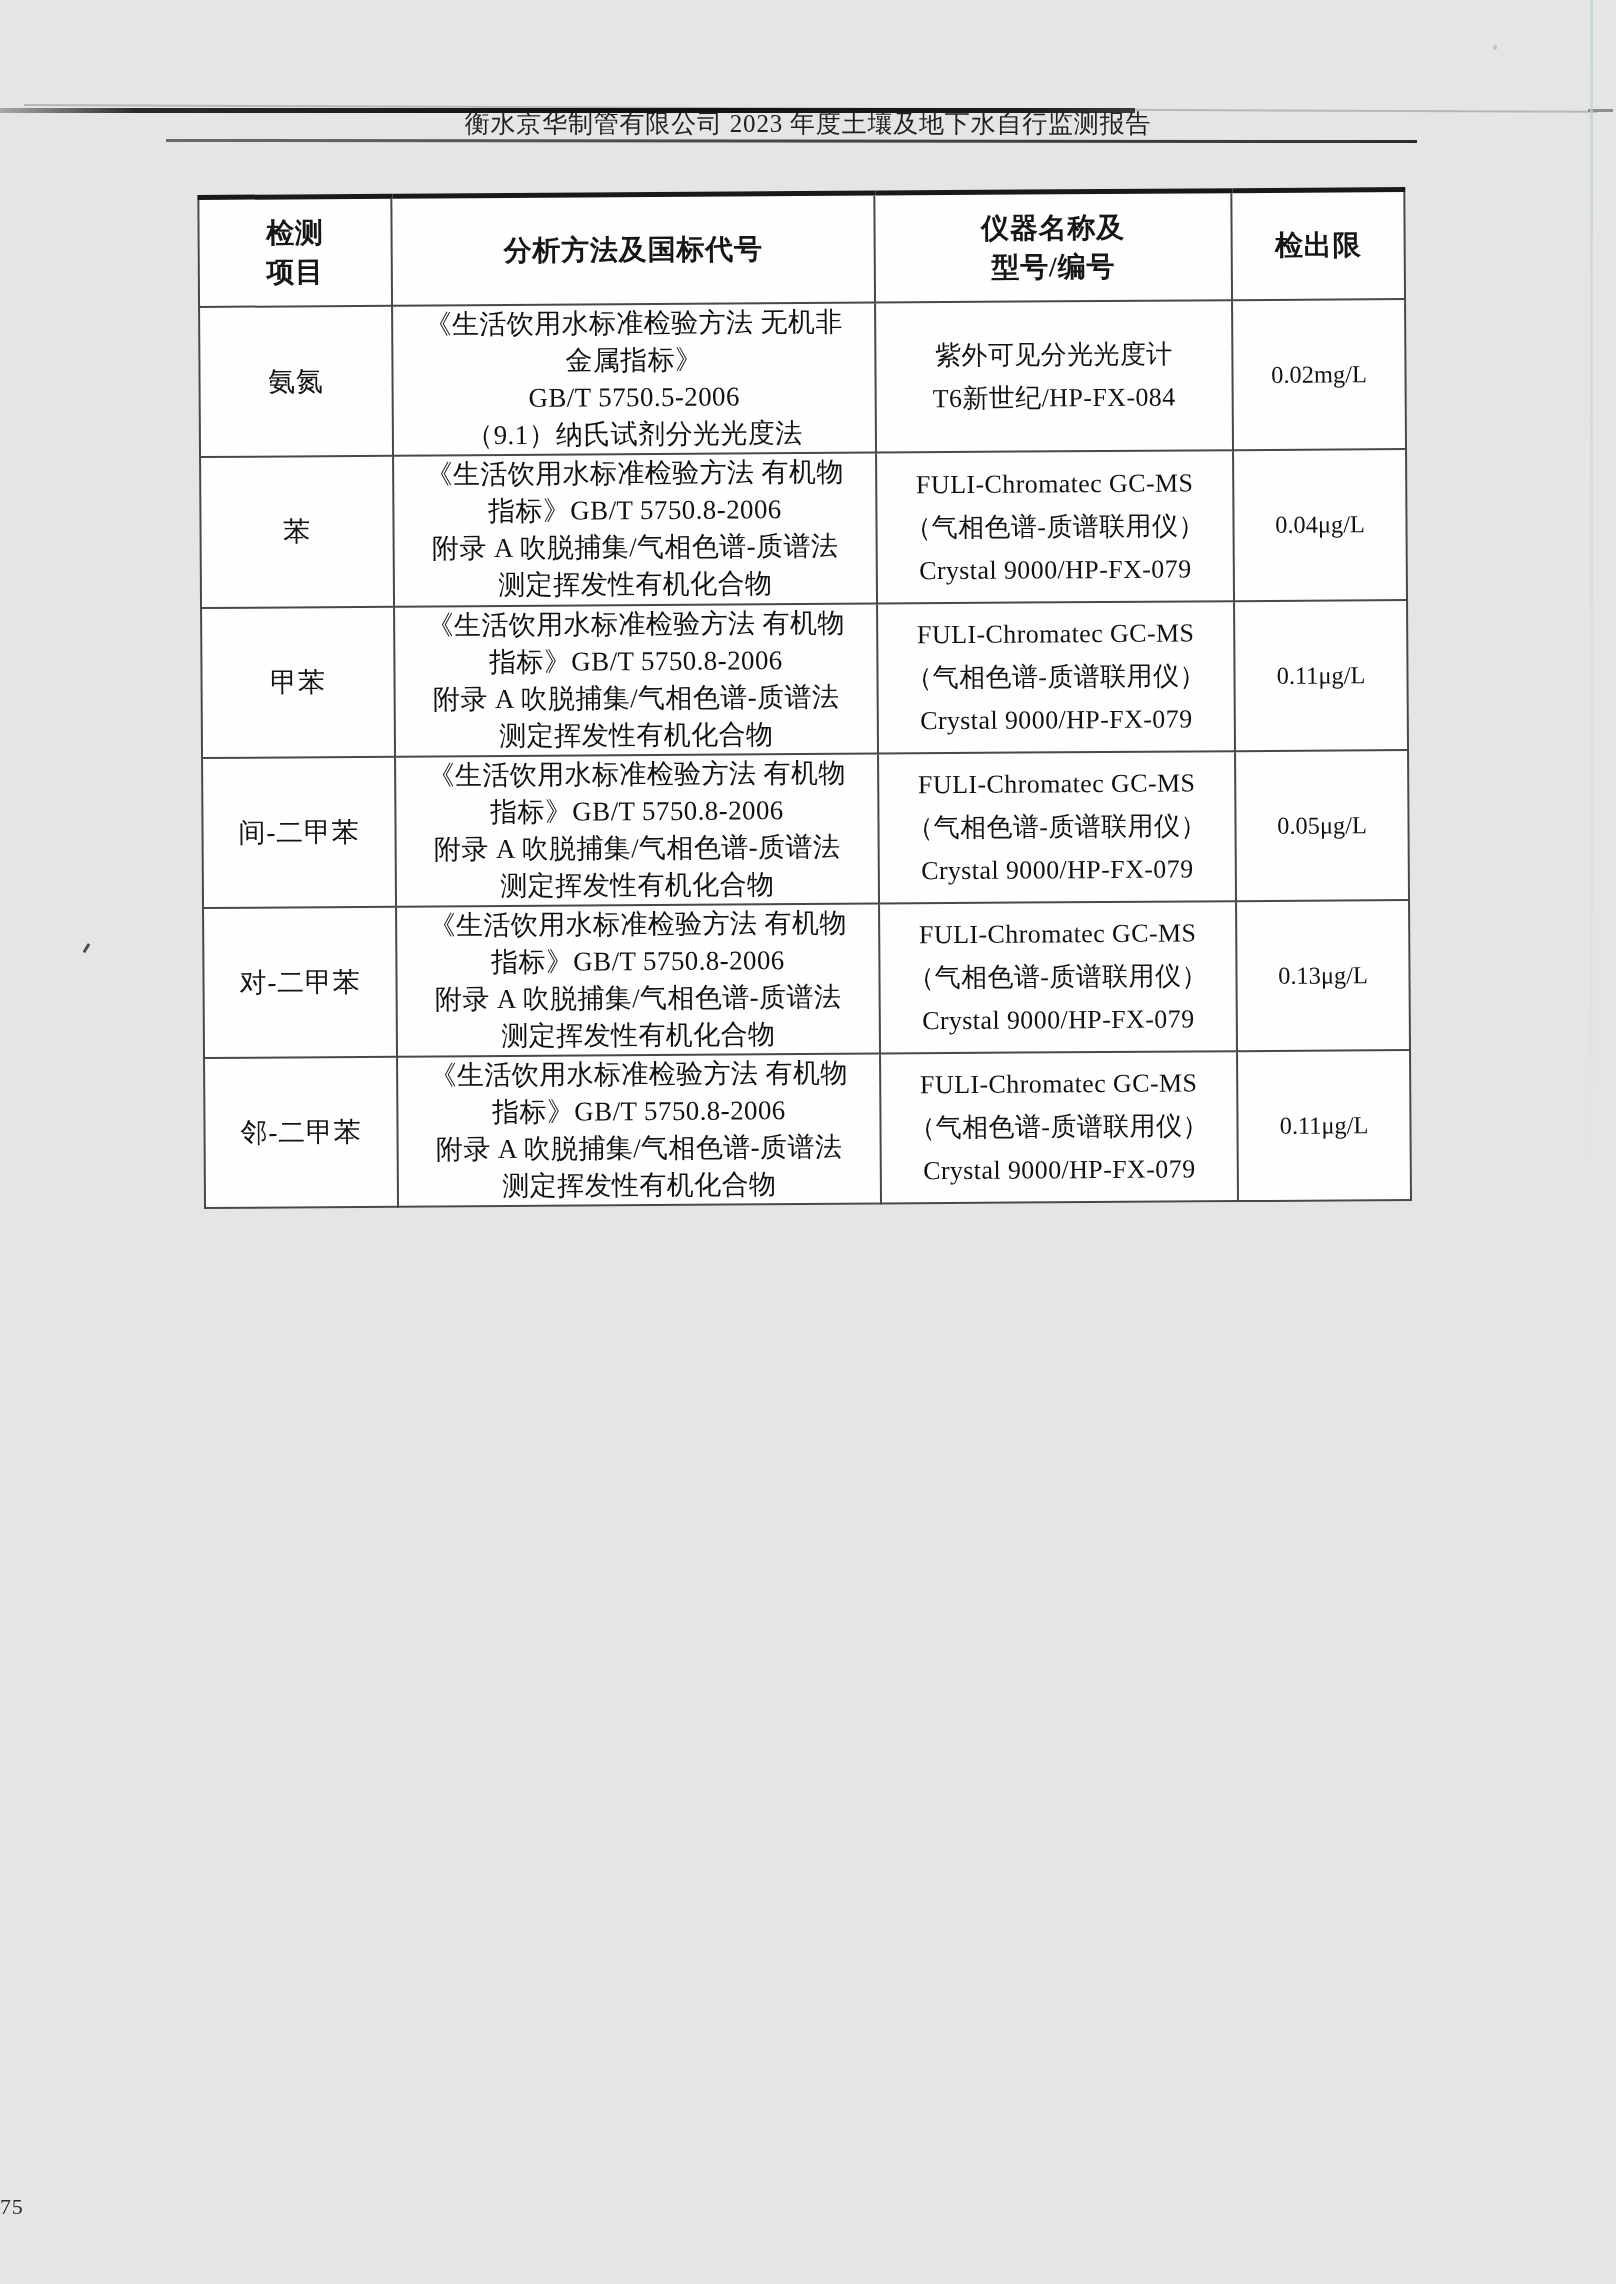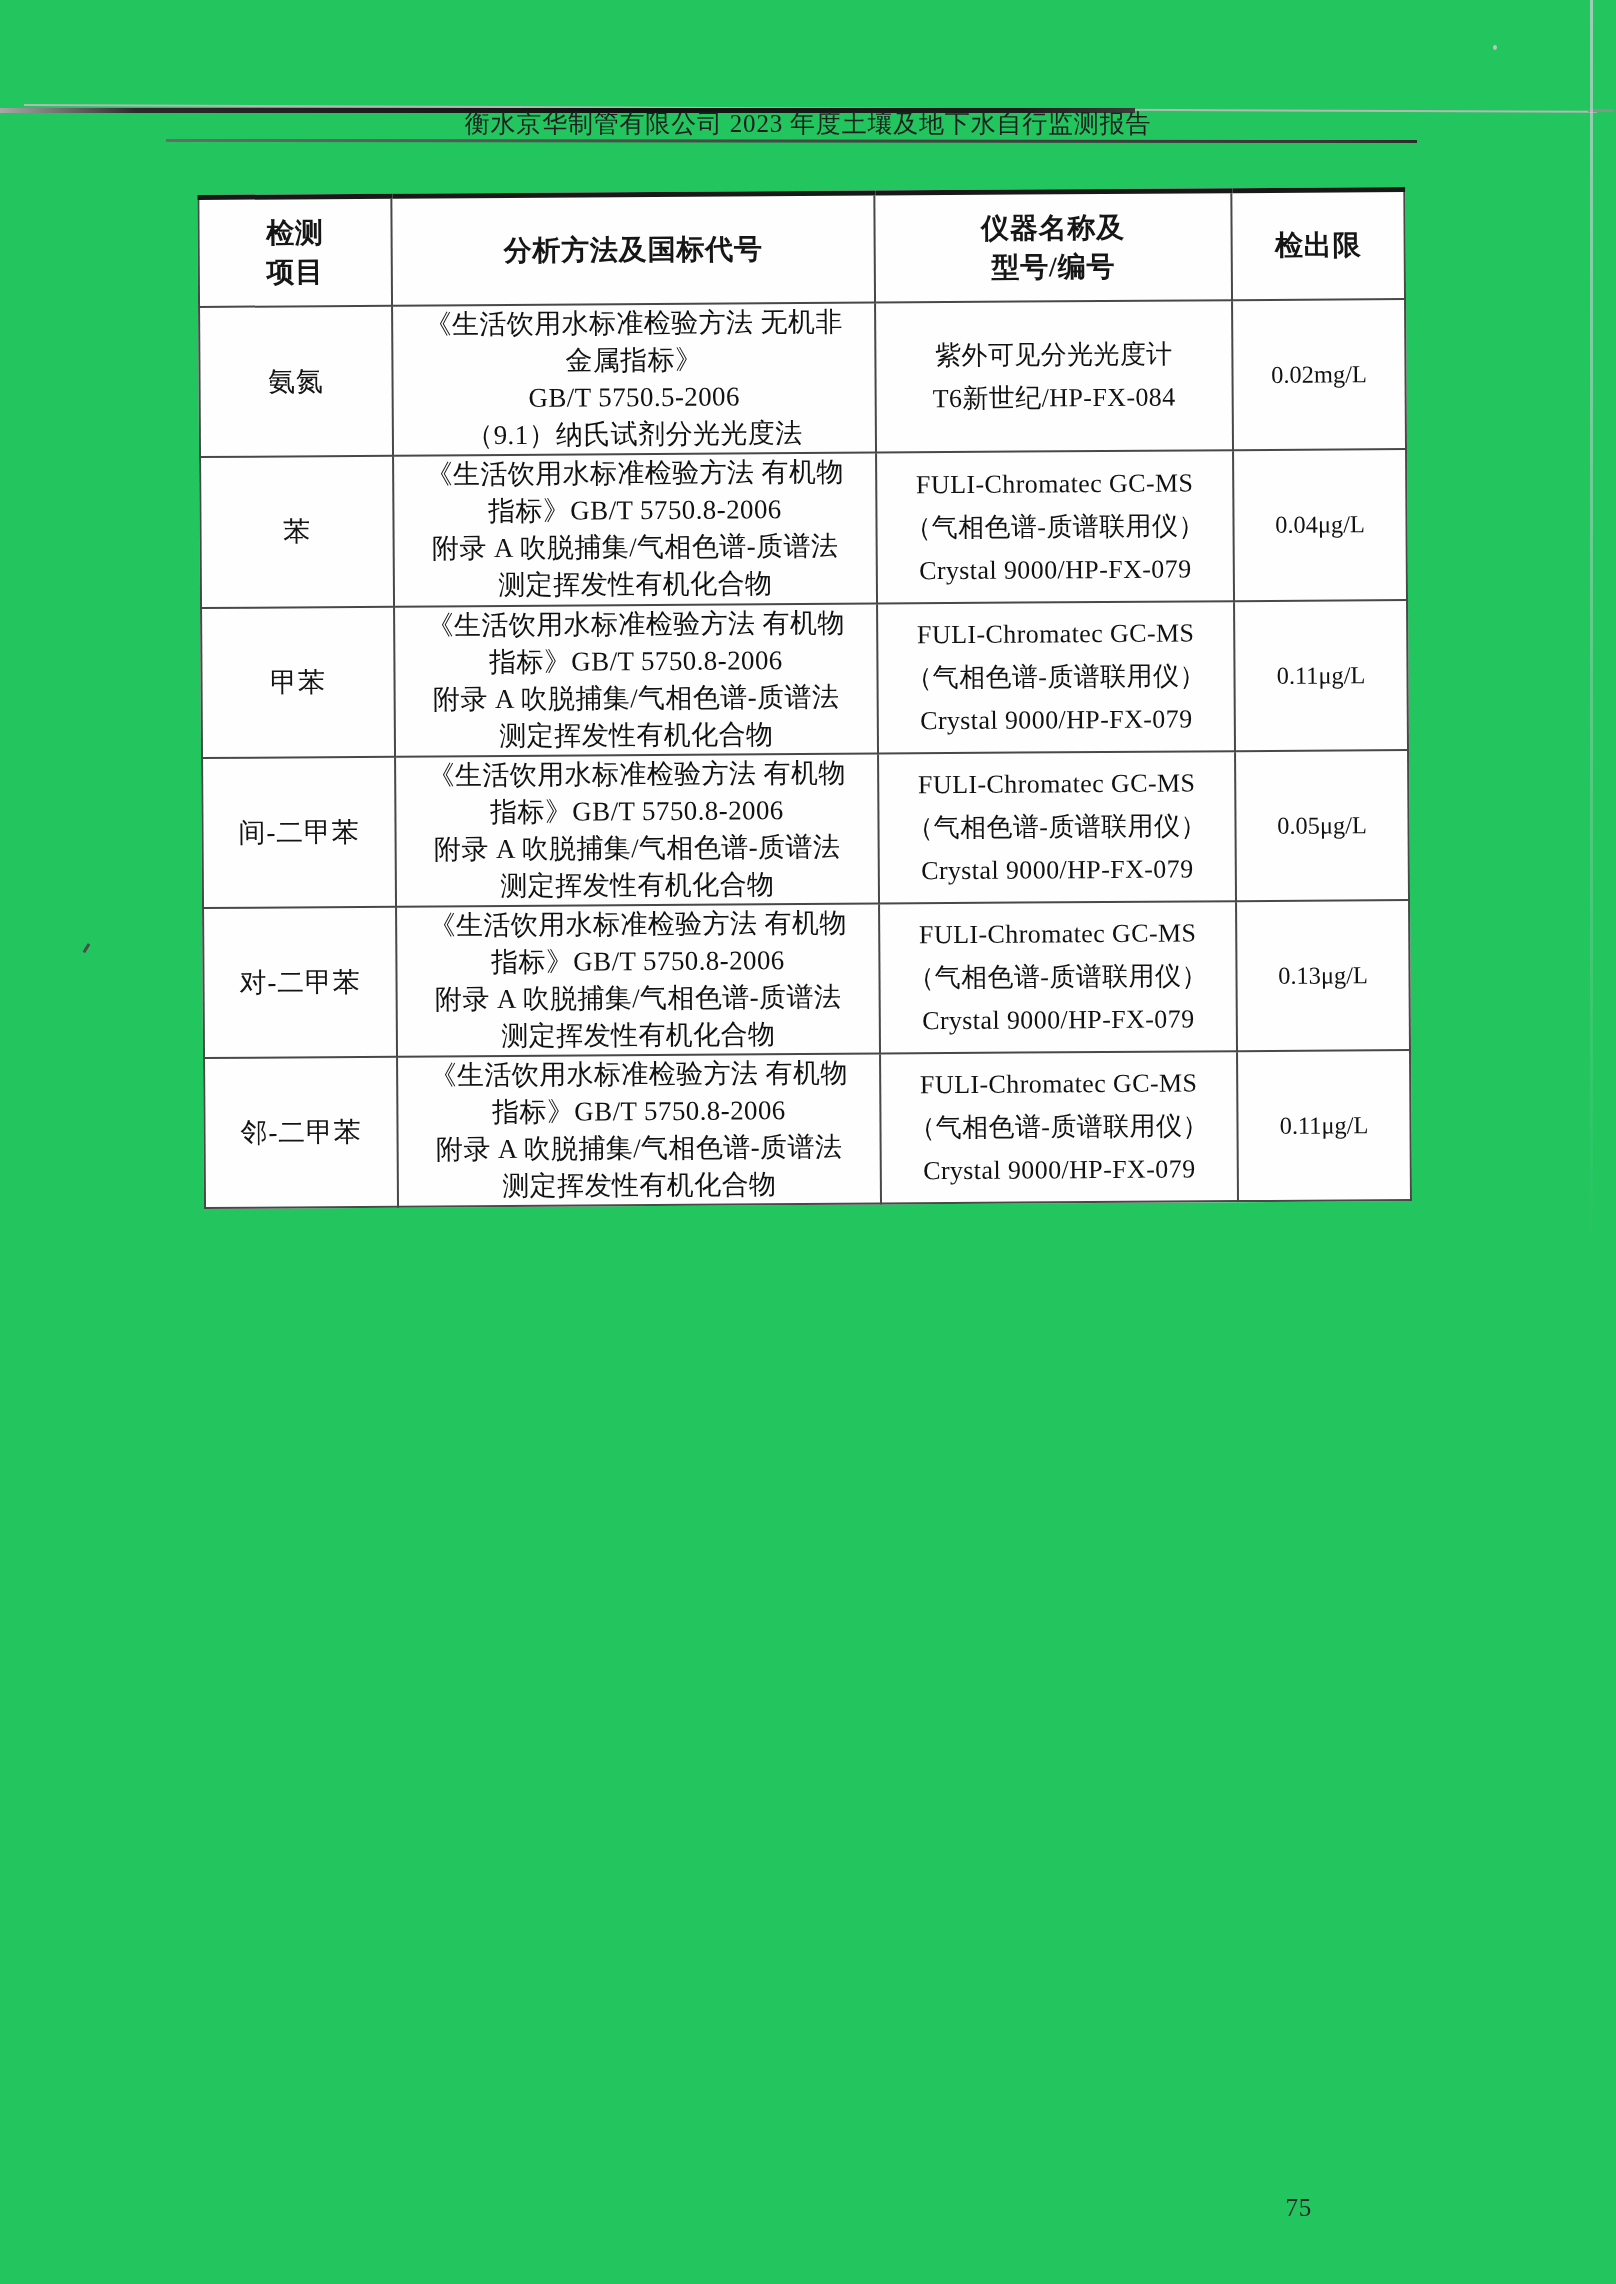--- a/index.html
+++ b/index.html
@@ -4,21 +4,21 @@
 <style>
   html, body {
     margin: 0;
     padding: 0;
     background: #ffffff;
   }
   .page {
     position: relative;
     width: 1616px;
     height: 2284px;
-    background: #22c55e;
+    background: #e5e5e5;
     overflow: hidden;
     font-family: "Liberation Serif", "DejaVu Serif", serif;
     color: #1a1a1a;
   }
 
   
   .rule-thin {
     position: absolute;
     left: 23.6px;
     top: 104px;
@@ -170,22 +170,22 @@
     font-size: 24.4px;
     color: #121212;
   }
 
   
   .page-number {
     position: absolute;
     left: 0;
     top: 2194px;
     width: 1312px;
-    text-align: right;
-    font-size: 25px;
+    text-align: left;
+    font-size: 22px;
     letter-spacing: 0.8px;
     color: #2b2b2b;
   }
 </style>
 </head>
 <body>
 
 <div class="page">
 
   <div class="rule-thin"></div>

